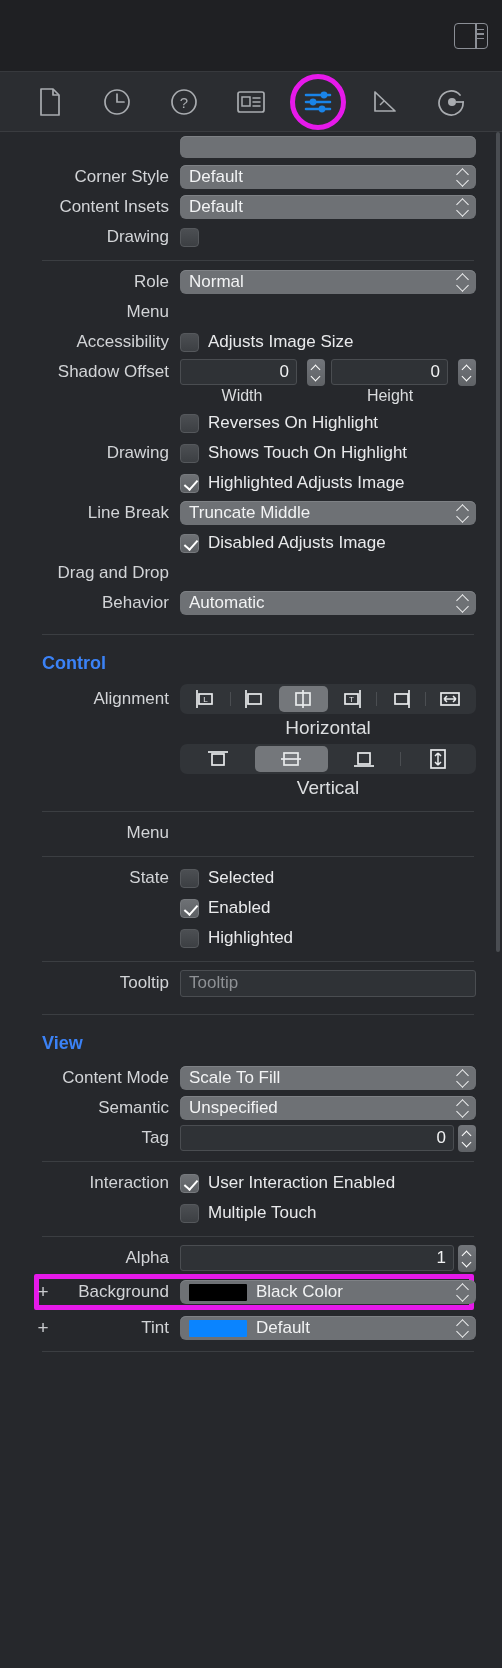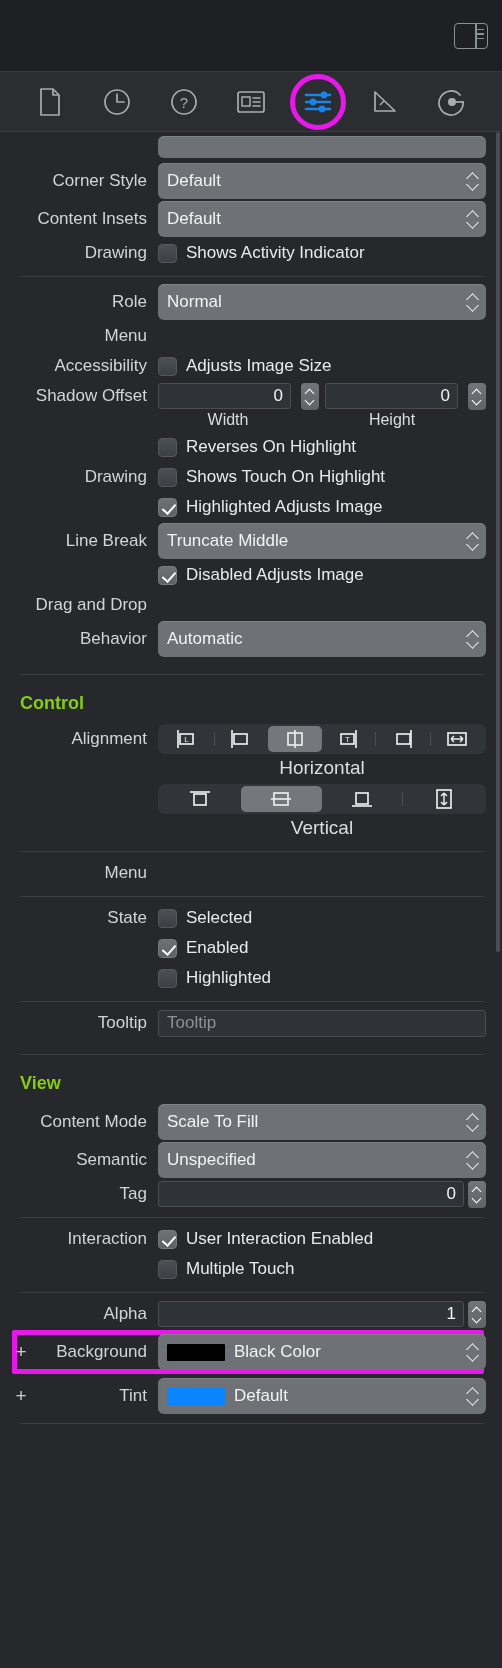--- a/index.html
+++ b/index.html
@@ -47,33 +47,33 @@
     border: 5px solid #e619ea; pointer-events: none;
   }
 
   
   .body { position: relative; background: #26282c; height: 1536px; overflow: hidden; }
   .scrollbar {
     position: absolute; right: 2px; top: 0; width: 4px; height: 1536px;
   }
   .scrollbar .thumb { position: absolute; top: 0; width: 4px; height: 820px; background: #4a4d52; border-radius: 2px; }
 
-  .rows { padding: 0 16px 0 10px; }
+  .rows { padding: 0 26px 0 10px; margin-left: 22px; }
 
   
   .row { display: flex; align-items: center; min-height: 30px; padding: 1px 0; }
   .label {
     width: 148px; flex: 0 0 148px; text-align: right; padding-right: 11px;
     color: #d2d4d7; font-size: 17px; white-space: nowrap; overflow: hidden;
   }
   .ctrl { flex: 1; display: flex; align-items: center; min-width: 0; }
 
   
   .popup {
-    flex: 1; height: 36px; background: #6e7175; border-radius: 6px;
+    flex: 1; height: 24px; background: #6e7175; border-radius: 6px;
     display: flex; align-items: center; padding: 0 8px 0 9px;
     color: #f2f3f4; font-size: 17px; position: relative; min-width: 0;
     box-shadow: inset 0 1px 0 #7e8185;
   }
   .popup .val { flex: 1; white-space: nowrap; overflow: hidden; text-overflow: ellipsis; }
   .chev { width: 11px; height: 18px; position: relative; flex: 0 0 11px; margin-left: 4px; }
   .chev::before, .chev::after {
     content: ""; position: absolute; left: 1px; width: 8px; height: 8px;
     border-left: 1.8px solid #f0f1f2; border-top: 1.8px solid #f0f1f2;
   }
@@ -131,21 +131,21 @@
   }
   .segbtn {
     flex: 1; height: 26px; border-radius: 5px; display: flex;
     align-items: center; justify-content: center; position: relative;
   }
   .segbtn.on { background: #74777b; }
   .segsep { width: 1px; height: 14px; background: #4b4e52; flex: 0 0 1px; }
   .caption { text-align: center; color: #dcdee0; font-size: 19px; padding: 2px 0 4px 0; }
 
   
-  .section { color: #84cc16; font-size: 18px; font-weight: bold; padding: 12px 0 9px 10px; }
+  .section { color: #3b82f6; font-size: 18px; font-weight: bold; padding: 12px 0 9px 10px; }
   .sep { height: 1px; background: #3b3e42; margin: 8px 2px 6px 10px; }
 
   
   .plus {
     position: absolute; left: 0px; width: 22px; text-align: center;
     color: #c9cbce; font-size: 19px; line-height: 1;
   }
   .swatch { width: 58px; height: 17px; flex: 0 0 58px; margin-right: 9px; border-radius: 1px; }
 
   .hl-wrap { position: relative; }
@@ -260,21 +260,20 @@
             <span class="val">Default</span>
             <span class="chev"></span>
           </div>
         </div>
       </div>
 
       <div class="row">
         <div class="label">Drawing</div>
         <div class="ctrl cb-row">
           <span class="cbox"></span>
-          <span class="cb-text">Shows Activity Indicator</span>
         </div>
       </div>
 
       <div class="sep"></div>
 
       <div class="row">
         <div class="label">Role</div>
         <div class="ctrl">
           <div class="popup">
             <span class="val">Normal</span>

